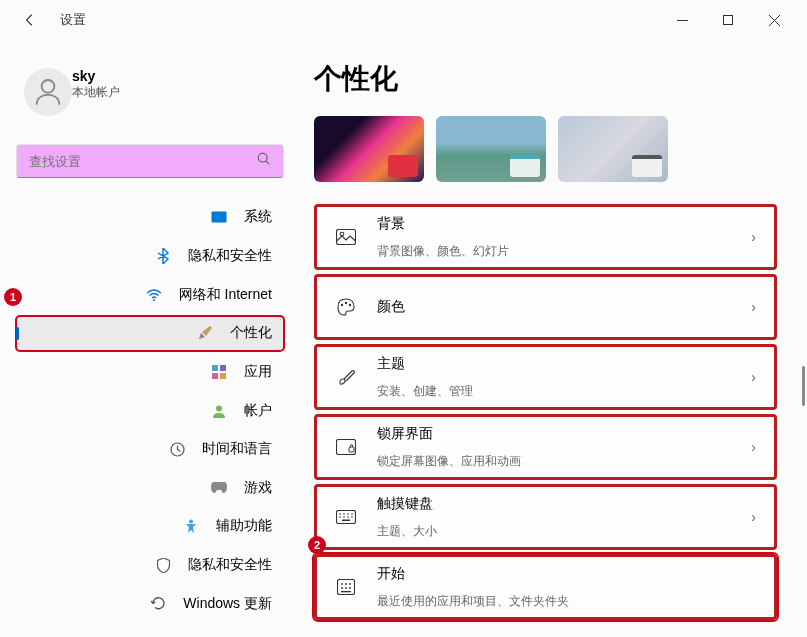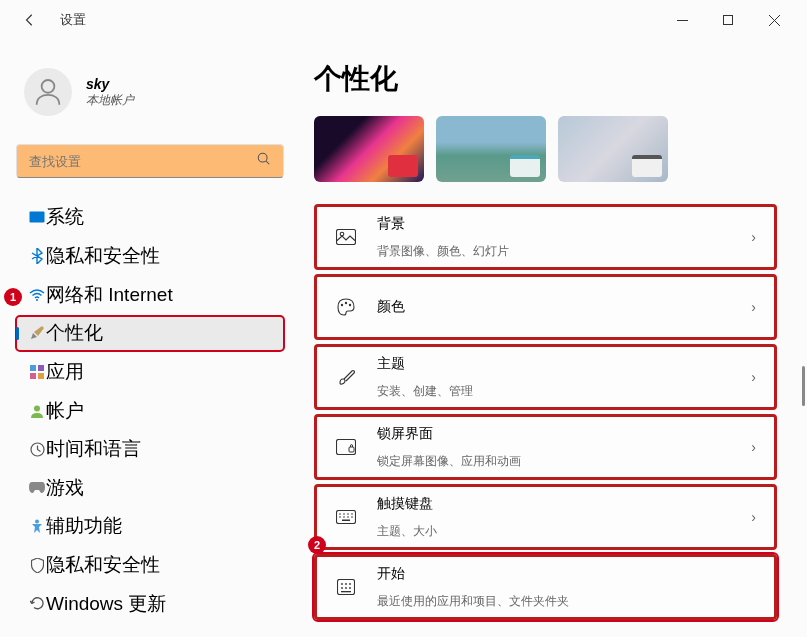--- a/index.html
+++ b/index.html
@@ -10,30 +10,30 @@
     .titlebar { height: 40px; display: flex; align-items: center; padding: 4px 10px; }
     .titlebar .back-btn { width: 20px; height: 20px; display: flex; align-items: center; justify-content: center; margin-left: 10px; cursor: pointer; }
     .titlebar .title { margin-left: 20px; font-size: 13px; color: #333; }
     .titlebar .controls { margin-left: auto; display: flex; gap: 0; }
     .titlebar .control-btn { width: 46px; height: 32px; display: flex; align-items: center; justify-content: center; cursor: pointer; }
     
     .content-wrapper { display: flex; flex: 1; overflow: hidden; }
     
     .sidebar { width: 300px; padding: 20px 16px 16px 16px; display: flex; flex-direction: column; gap: 4px; }
     
-    .user-info { display: flex; align-items: center; gap: 14px; padding: 8px; margin-bottom: 16px; font-style: italic; }
+    .user-info { display: flex; align-items: flex-start; gap: 0; padding: 8px; margin-bottom: 16px; }
     .avatar { width: 48px; height: 48px; border-radius: 50%; background: #eaeaea; display: flex; align-items: center; justify-content: center; }
     .user-text .username { font-size: 14px; font-weight: 600; }
     .user-text .usertype { font-size: 12px; color: #555; }
     
-    .search-box { height: 34px; background: #fdba74; border: 1px solid #e0e0e0; border-bottom: 1.5px solid #888; border-radius: 4px; display: flex; align-items: center; padding: 8px 12px; margin-bottom: 18px; }
+    .search-box { height: 34px; background: #f0abfc; border: 1px solid #e0e0e0; border-bottom: 1.5px solid #888; border-radius: 4px; display: flex; align-items: center; padding: 8px 12px; margin-bottom: 18px; }
     .search-box input { flex: 1; border: none; outline: none; font-size: 13px; color: #555; background: transparent; }
     .search-box .search-icon { color: #555; }
     
-    .nav-item { height: 38px; display: flex; align-items: center; padding: 0 12px; border-radius: 4px; cursor: pointer; font-size: 19px; position: relative; }
+    .nav-item { height: 38px; display: flex; align-items: center; gap: 16px; padding: 0 12px; border-radius: 4px; cursor: pointer; font-size: 14px; position: relative; justify-content: flex-end; }
     .nav-item.active { background: #eaeaea; }
     .nav-item.active::before { content: ''; position: absolute; left: 0; top: 11px; bottom: 11px; width: 3px; background: #0067c0; border-radius: 2px; }
     .nav-icon { width: 18px; height: 18px; display: flex; align-items: center; justify-content: center; font-size: 14px; }
     .nav-item.highlight-1 { outline: 2px solid #d0021b; outline-offset: -1px; }
     
     .main { flex: 1; padding: 20px 30px 0 14px; overflow-y: auto; }
     .page-title { font-size: 28px; font-weight: 600; margin-bottom: 18px; }
     
     .themes { display: flex; gap: 12px; margin-bottom: 22px; }
     .theme-thumb { width: 110px; height: 66px; border-radius: 6px; position: relative; overflow: hidden; cursor: pointer; }

